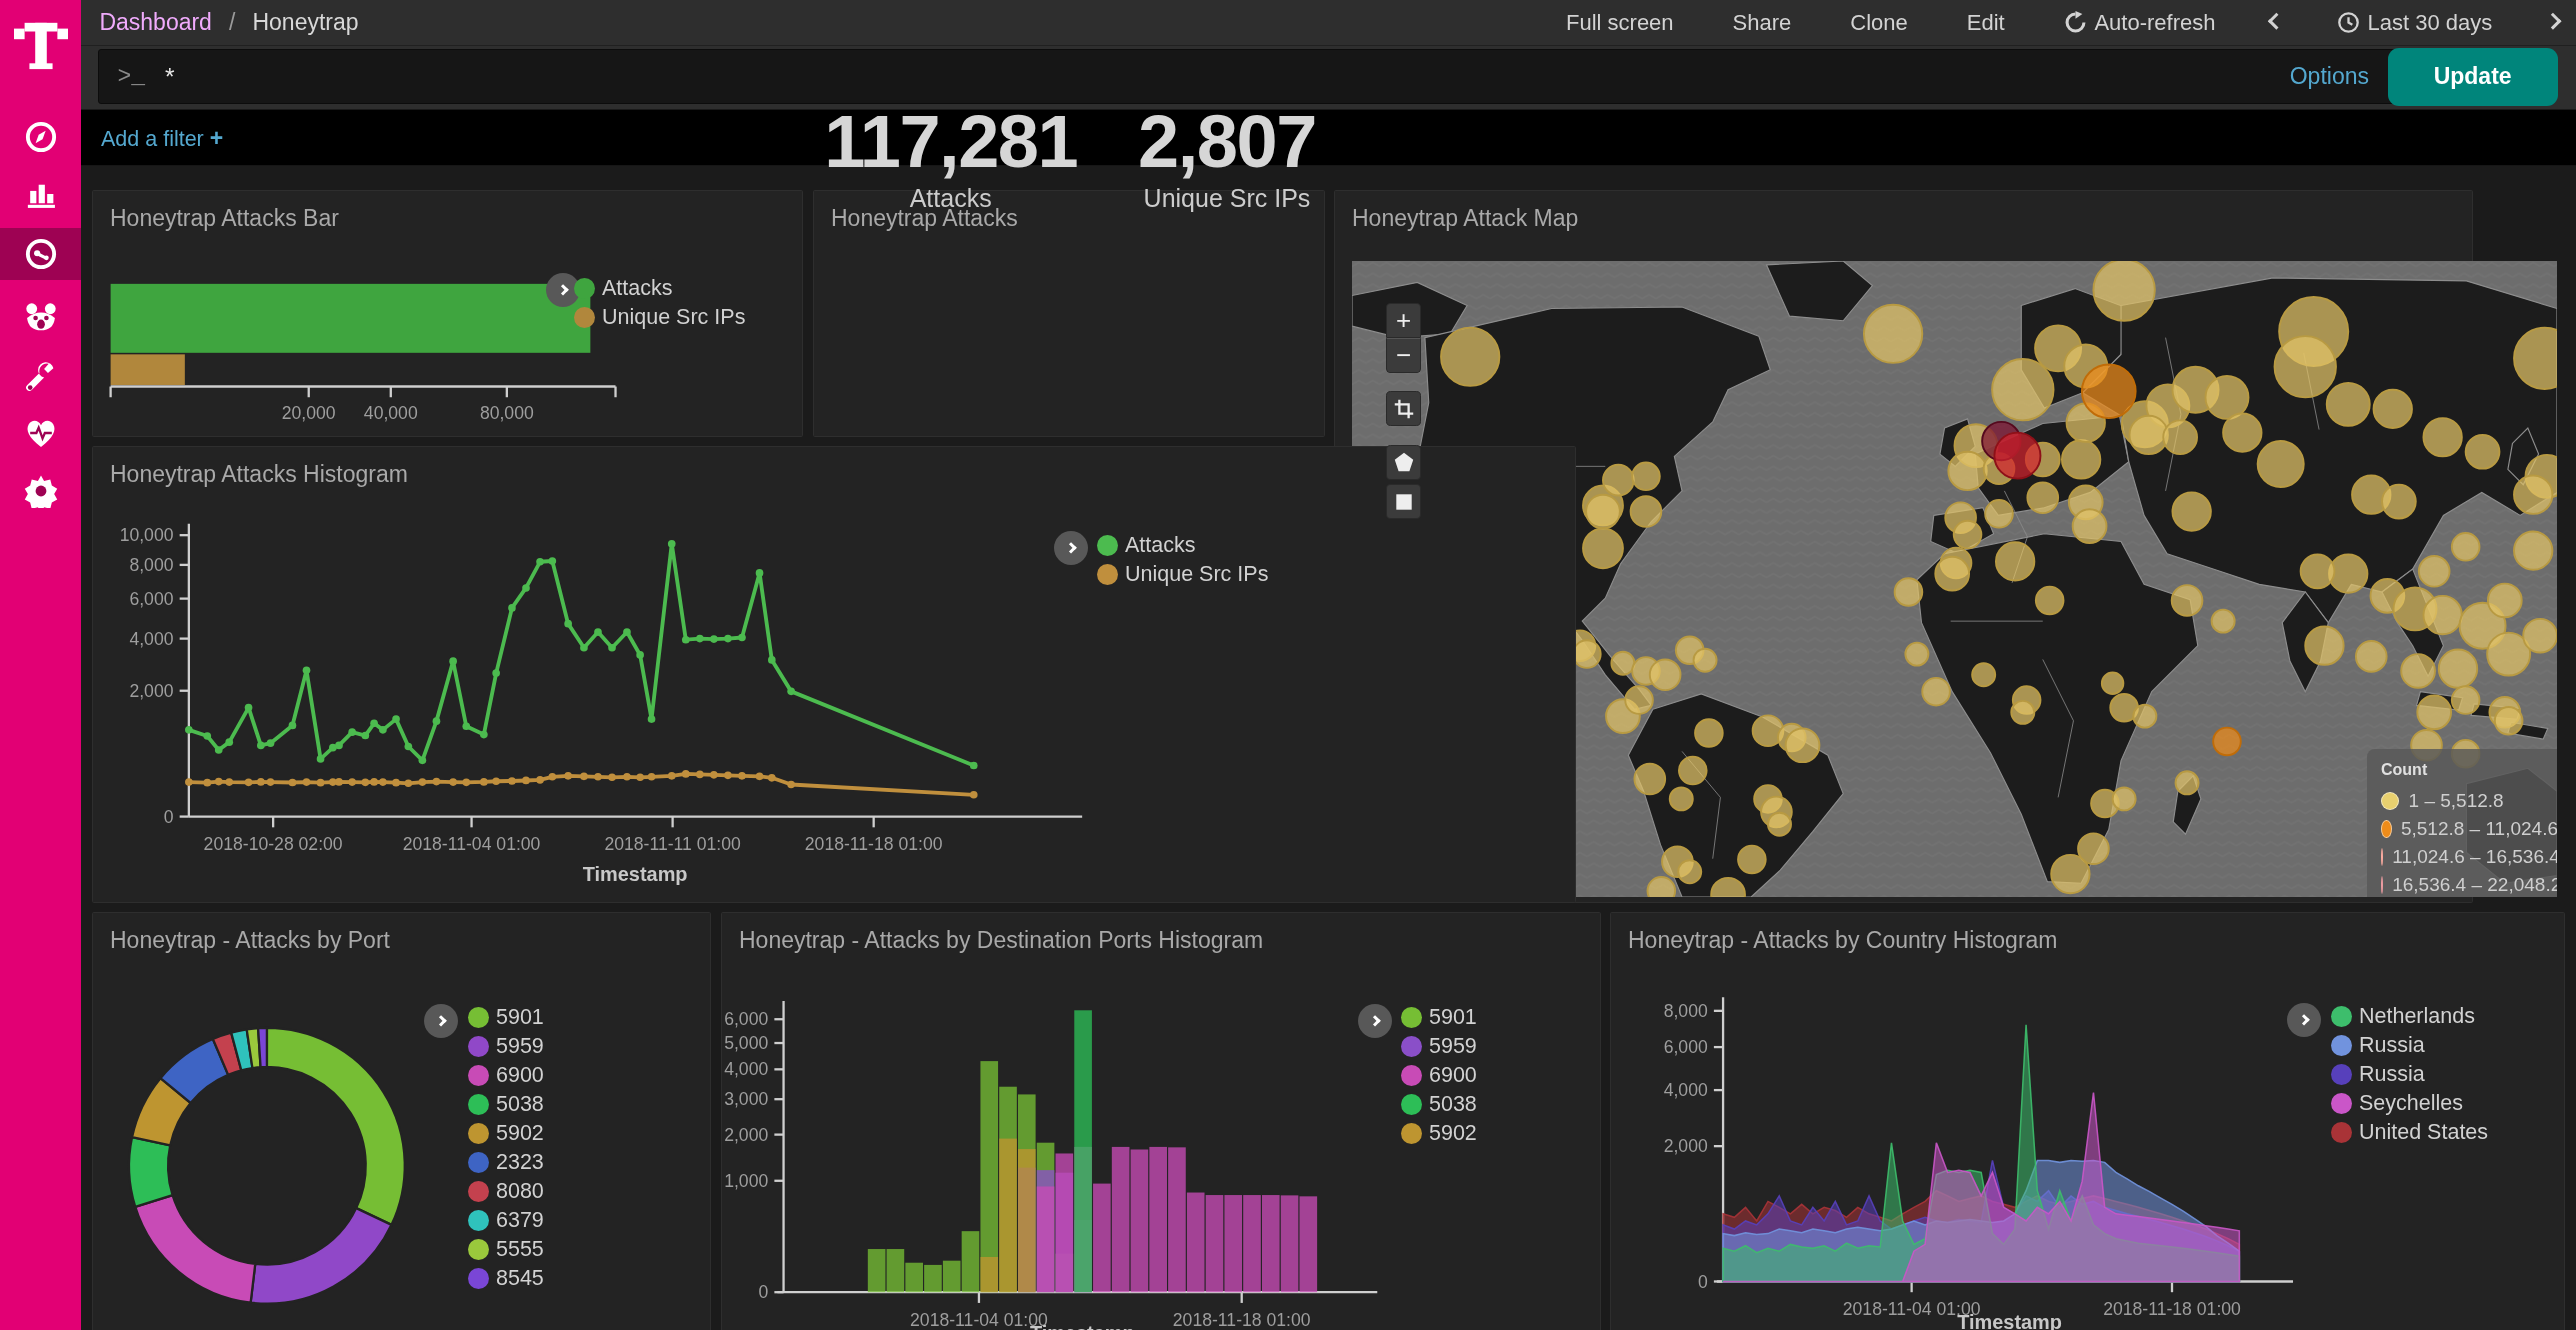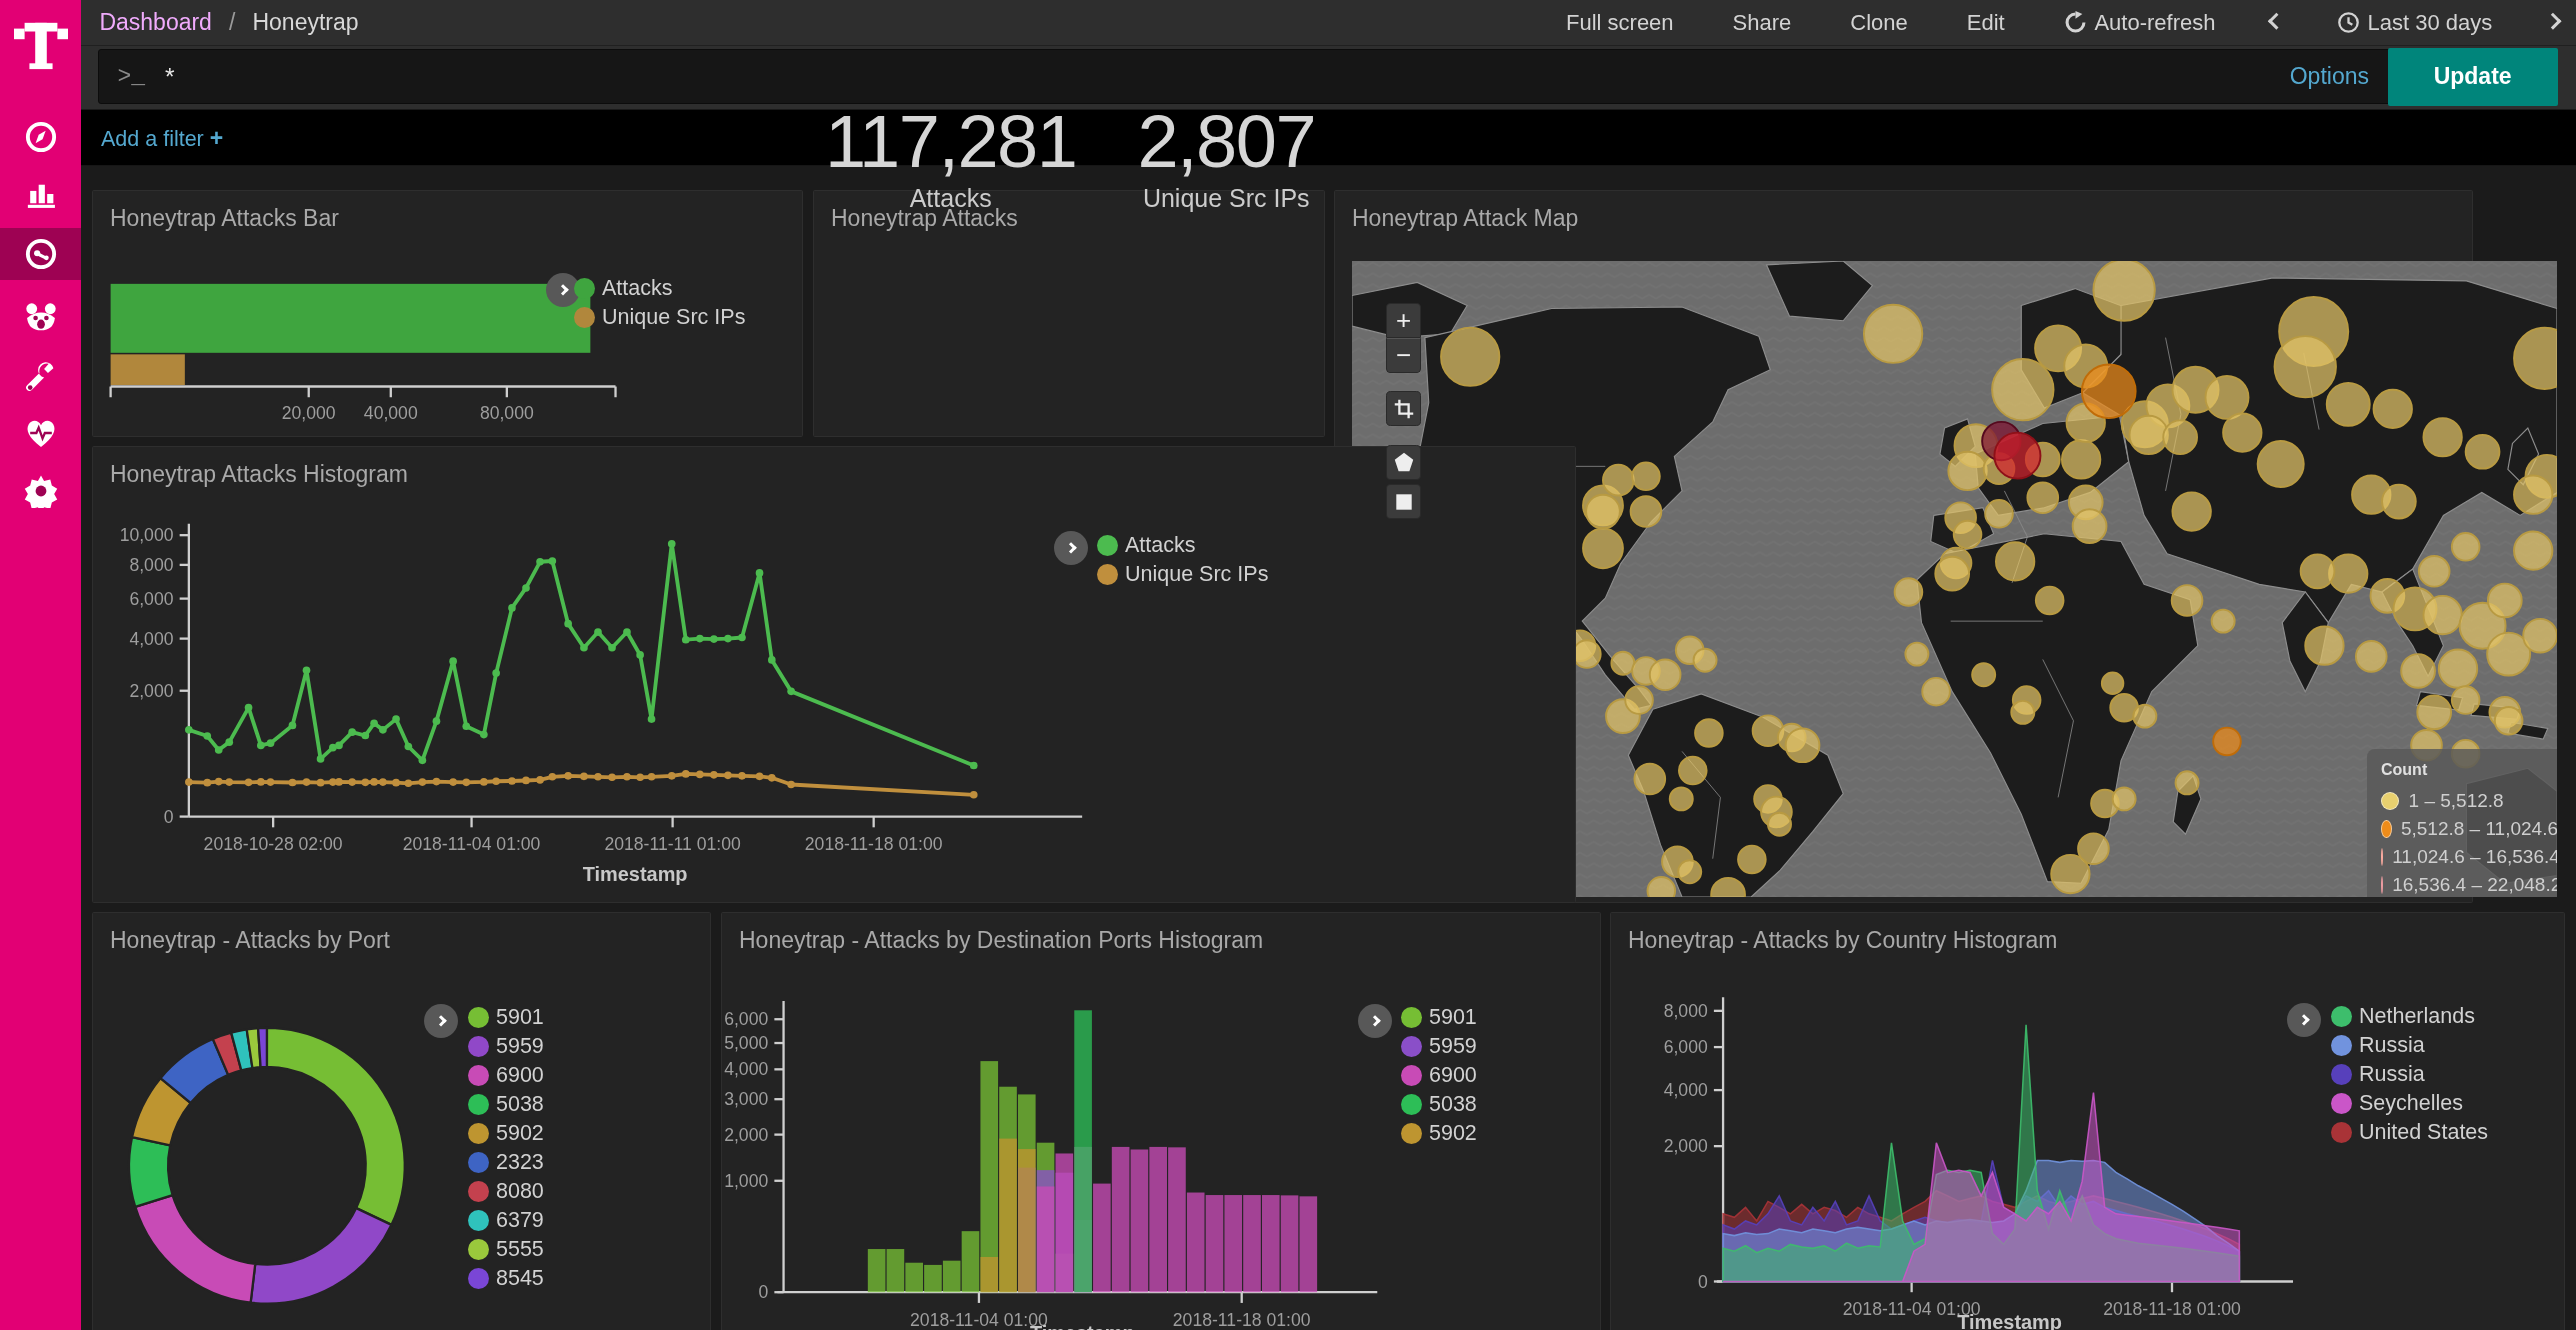--- a/index.html
+++ b/index.html
@@ -25,21 +25,21 @@
   .chev.left  { transform:rotate(135deg); }
   .chev.right { transform:rotate(-45deg); }
   .nav-chev { padding:0 17px; cursor:pointer; }
 
   
   .querybar { position:absolute; left:81px; top:46px; width:2495px; height:63px; background:#2e2e2e; display:flex; align-items:center; }
   .query-input { position:absolute; left:17px; top:3.1px; width:2358px; height:55px; background:#161616; border:0.8px solid #0c0c0c; border-radius:3.1px; display:flex; align-items:center; }
   .prompt { color:#8a8a8a; font-family:"Liberation Mono","DejaVu Sans Mono",monospace; font-size:23px; margin:0 20px 0 18.4px; }
   .qtext { color:#e8e8e8; font-size:24.5px; }
   .options-link { position:absolute; right:207px; top:17px; color:#54a8cf; font-size:23px; cursor:pointer; z-index:5; }
-  .update-btn { position:absolute; right:18.4px; top:1.5px; width:170px; height:58px; background:#00857b; color:#fff; font-size:23px; font-weight:bold; border:none; border-radius:2px; cursor:pointer; }
+  .update-btn { position:absolute; right:18.4px; top:1.5px; width:170px; height:58px; background:#00857b; color:#fff; font-size:23px; font-weight:bold; border:none; border-radius:11px; cursor:pointer; }
 
   
   .filterbar { position:absolute; left:81px; top:109px; width:2495px; height:57px; background:#000000; border-top:1.5px solid #1a1a1a; border-bottom:1.5px solid #161616; }
   .add-filter { position:absolute; left:20px; top:15.3px; color:#54a8cf; font-size:21.5px; cursor:pointer; }
   .add-filter b { font-size:23px; }
 
   
   .panel { position:absolute; background:#232323; border:0.8px solid #2e2e2e; border-radius:1.5px; }
   .ptitle { position:absolute; left:17px; top:14px; color:#a9a9a9; font-size:23px; cursor:pointer; white-space:nowrap; }
   #p-bar      { left:92px;  top:190px;  width:711px;  height:247px; }
@@ -48,21 +48,21 @@
   #p-hist     { left:92px;  top:446px;  width:1484px; height:457px; }
   #p-donut    { left:92px;  top:912px; width:619px;  height:429px; }
   #p-dest     { left:721px;  top:912px; width:880px; height:429px; }
   #p-country  { left:1610px; top:912px; width:955px; height:429px; }
   .panel svg.chart { position:absolute; left:0; top:0; }
 
   
   .metric-wrap { position:absolute; left:0; top:276px; width:512px; display:flex; justify-content:center; gap:61px; }
   #p-metric .metric-wrap { top:284px; transform:translateY(-190px); }
   .metric-item { text-align:center; }
-  .metric-val { color:#d6d6d6; font-size:74px; font-weight:normal; letter-spacing:-1.5px; line-height:1; }
+  .metric-val { color:#d6d6d6; font-size:74px; font-weight:bold; letter-spacing:-1.5px; line-height:1; }
   .metric-lab { color:#cccccc; font-size:25px; margin-top:4.6px; }
 
   
   .legend { position:absolute; z-index:5; }
   .lg-row { display:flex; align-items:center; height:29px; cursor:pointer; }
   .lg-dot { width:21px; height:21px; border-radius:50%; margin-right:7px; flex:0 0 auto; }
   .lg-lab { color:#d2d2d2; font-size:21.5px; white-space:nowrap; }
   .lg-chev { position:absolute; width:34px; height:34px; border-radius:50%; background:#585858; cursor:pointer; display:flex; align-items:center; justify-content:center; }
   .lg-chev .chev { width:7.7px; height:7.7px; border-color:#fff; border-width:3.8px; }
 

